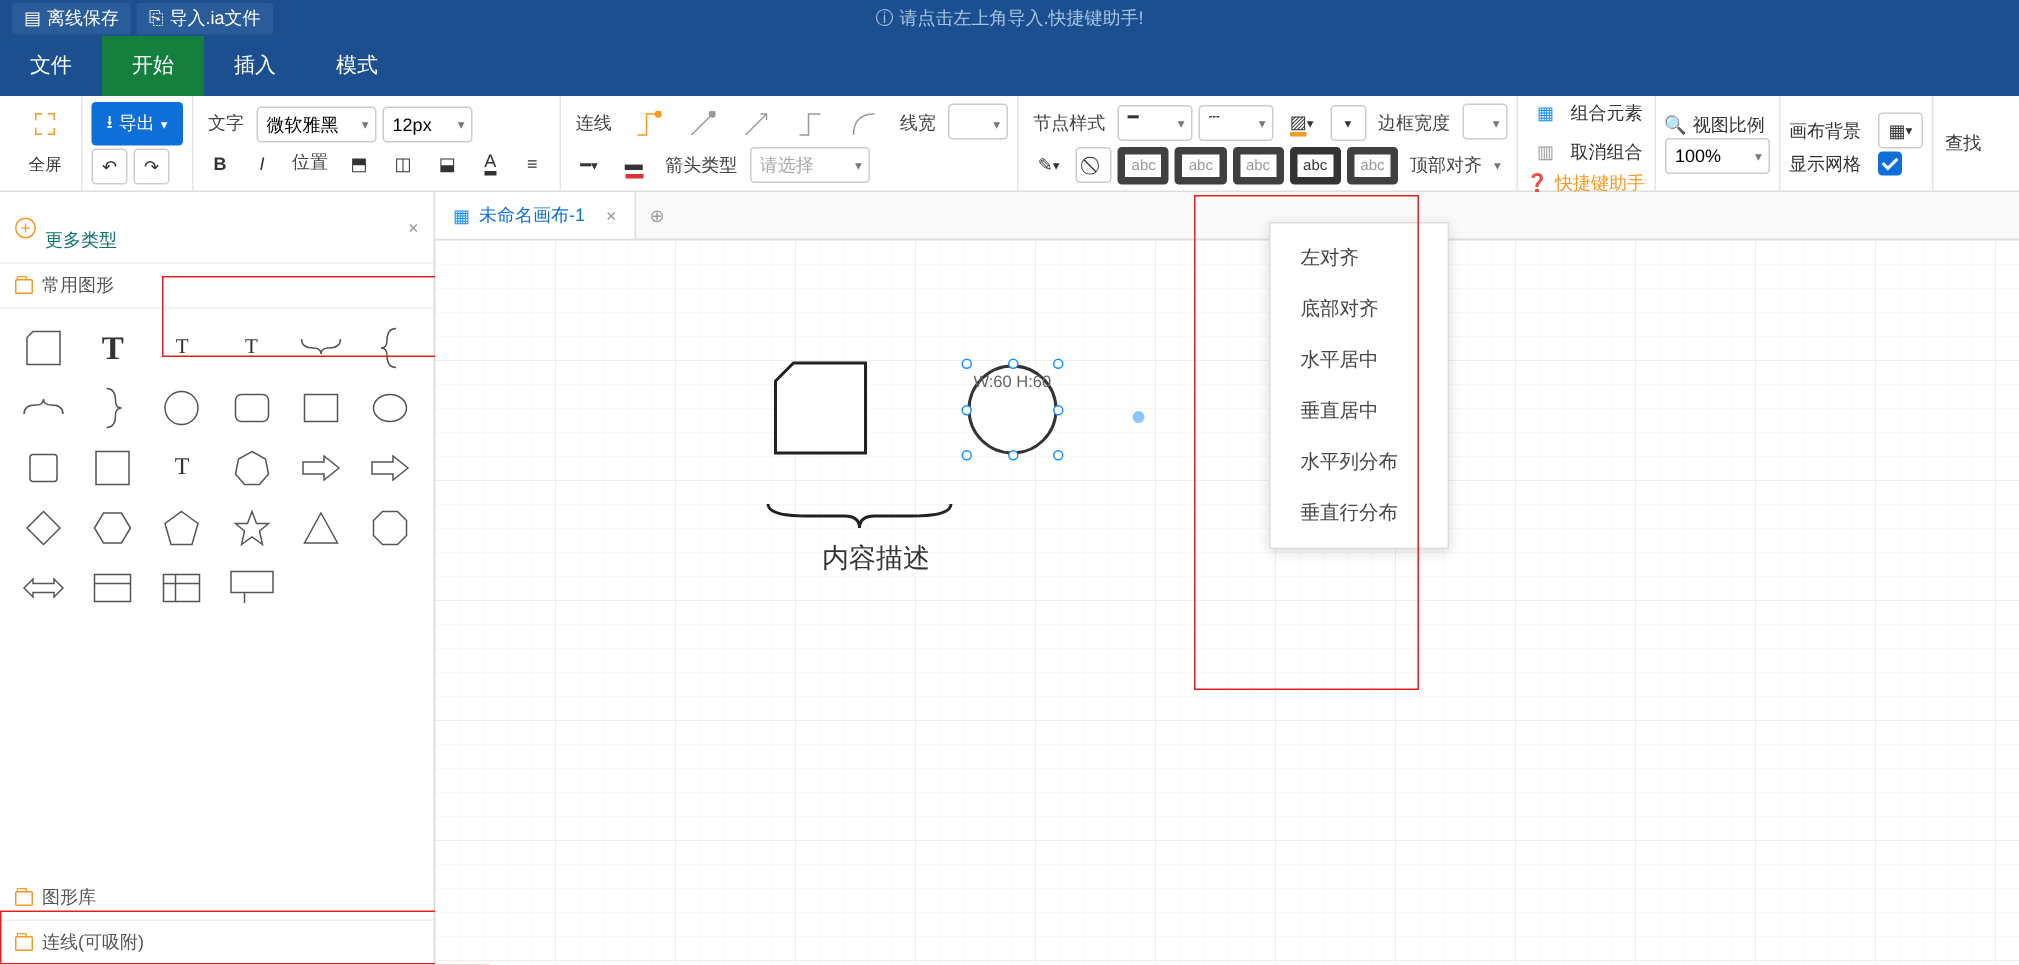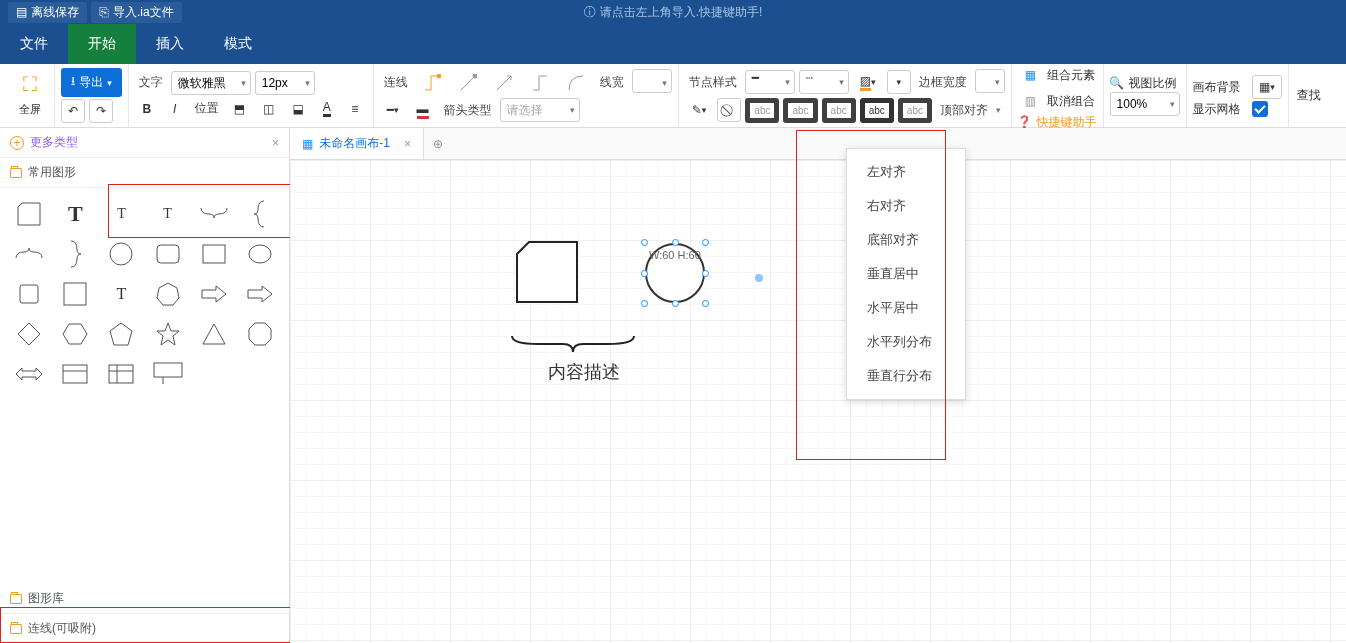--- a/index.html
+++ b/index.html
@@ -260,21 +260,21 @@
   <div class="end-col">
     <span>查找</span>
   </div>
 </div>
 
 <div class="workspace">
 
   <div class="sidebar">
     <div class="section-header plus">
       <span style="display:inline-flex;width:14px;height:14px;border:1px solid #f59a23;border-radius:50%;align-items:center;justify-content:center;color:#f59a23;">+</span>
-      <span style="color:#8b5cf6;">更多类型</span>
+      <span style="color:#0f766e;margin-top:18px;">更多类型</span>
       <span class="close-x">×</span>
     </div>
     <div class="section-header">
       <span class="folder-ico"></span>
       <span>常用图形</span>
     </div>
     <div class="shapes-grid">
 
       <div class="shape-cell">
           <svg width="26" height="26">
@@ -463,23 +463,22 @@
         <div class="handle" style="top:27px; left:-4px;"></div>
         <div class="handle" style="top:27px; left:57px;"></div>
         <div class="handle" style="top:57px; left:-4px;"></div>
         <div class="handle" style="top:57px; left:27px;"></div>
         <div class="handle" style="top:57px; left:57px;"></div>
       </div>
       <div class="conn-dot" style="left:465px; top:114px;"></div>
 
       <div class="context-menu" style="left:556px; top:-12px;">
         <div class="item">左对齐</div>
-        <div class="item">右对齐</div>
         <div class="item">底部对齐</div>
+        <div class="item">水平居中</div>
         <div class="item">垂直居中</div>
-        <div class="item">水平居中</div>
         <div class="item">水平列分布</div>
         <div class="item">垂直行分布</div>
       </div>
       <div class="red-outline" style="left:506px; top:-30px; width:150px; height:330px;"></div>
     </div>
   </div>
 </div>
 
 </body></html>

